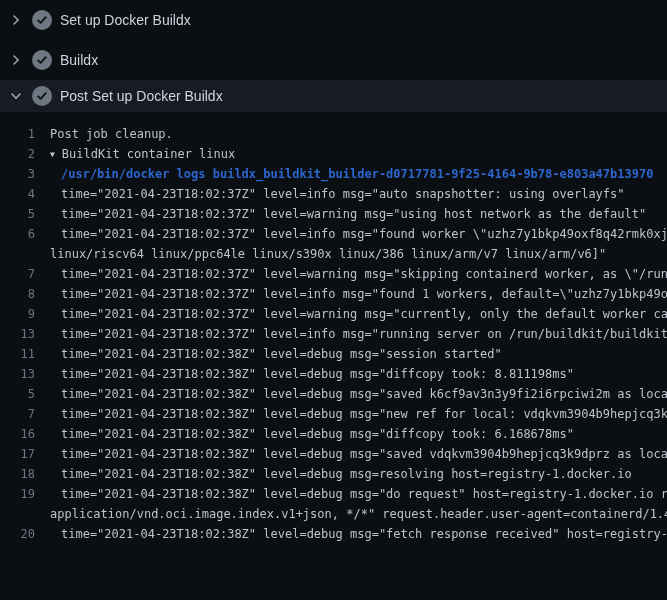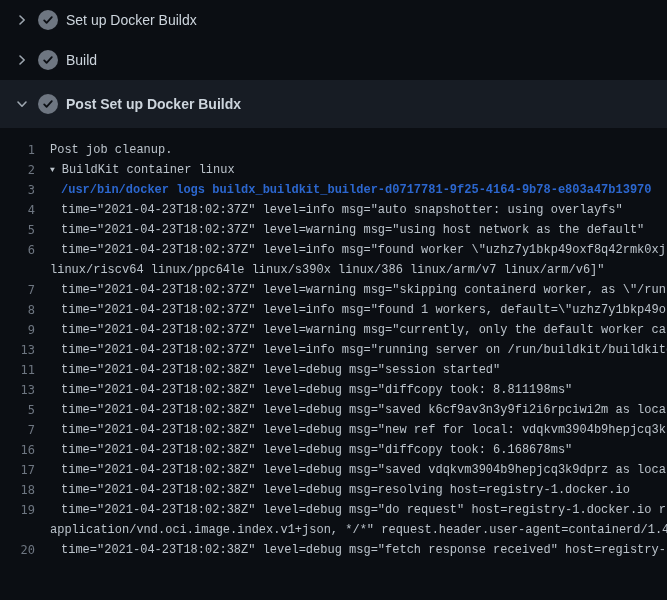--- a/index.html
+++ b/index.html
@@ -10,39 +10,39 @@
   *{box-sizing:border-box;}
   html,body{margin:0;padding:0;}
   body{
     width:667px;height:600px;overflow:hidden;
     background:var(--bg);
     font-family:"Liberation Sans",sans-serif;
   }
   .steps{background:var(--bg);}
   .step{
     height:40px;display:flex;align-items:center;
-    padding-left:14px;cursor:pointer;
+    padding-left:8px;cursor:pointer;
   }
-  .step.expanded{height:48px;background:var(--expanded-bg);font-weight:bold;}
+  .step.expanded{height:32px;background:var(--expanded-bg);}
   .chev{
     width:16px;height:16px;flex:0 0 16px;display:flex;align-items:center;
     justify-content:center;color:var(--chevron);margin-right:8px;
   }
   .check{width:20px;height:20px;flex:0 0 20px;margin-right:8px;display:flex;}
   .label{
     color:var(--step-label);font-size:14px;line-height:20px;
   }
   .log{
     padding-top:12px;
     font-family:"DejaVu Sans Mono","Liberation Mono",monospace;
     font-size:12px;line-height:20px;color:var(--log-text);
   }
   .row{display:flex;white-space:pre;height:20px;overflow:hidden;}
   .ln{flex:0 0 35px;text-align:right;color:var(--ln);user-select:none;}
-  .txt{padding-left:15px;flex:0 0 auto;font-family:Liberation Mono, monospace;}
+  .txt{padding-left:15px;flex:0 0 auto;}
   .row.i1 .txt{padding-left:26px;}
   .row.cmd .txt{color:var(--cmd-blue);font-weight:600;}
   .tri{font-size:8px;margin-right:7px;display:inline-block;transform:translateY(-1px);}
 </style>
 </head>
 <body>
 
 <div class="steps" id="steps">
     <div class="step">
     <span class="chev">
@@ -63,21 +63,21 @@
         <svg width="16" height="16" viewBox="0 0 16 16">
           <path d="M6 4l4.2 4L6 12" stroke="currentColor" stroke-width="1.6" fill="none" stroke-linecap="round" stroke-linejoin="round"></path>
         </svg>
       </span>
     <span class="check">
       <svg width="20" height="20" viewBox="0 0 20 20">
         <circle cx="10" cy="10" r="10" fill="#6e7681"></circle>
         <path d="M6.2 10.4l2.4 2.4 5.2-5.6" stroke="#0b0e13" stroke-width="1.8" fill="none" stroke-linecap="round" stroke-linejoin="round"></path>
       </svg>
     </span>
-    <span class="label">Build</span>
+    <span class="label">Buildx</span>
   </div>
     <div class="step expanded">
     <span class="chev">
         <svg width="16" height="16" viewBox="0 0 16 16">
           <path d="M4 6l4 4.2L12 6" stroke="currentColor" stroke-width="1.6" fill="none" stroke-linecap="round" stroke-linejoin="round"></path>
         </svg>
       </span>
     <span class="check">
       <svg width="20" height="20" viewBox="0 0 20 20">
         <circle cx="10" cy="10" r="10" fill="#6e7681"></circle>

